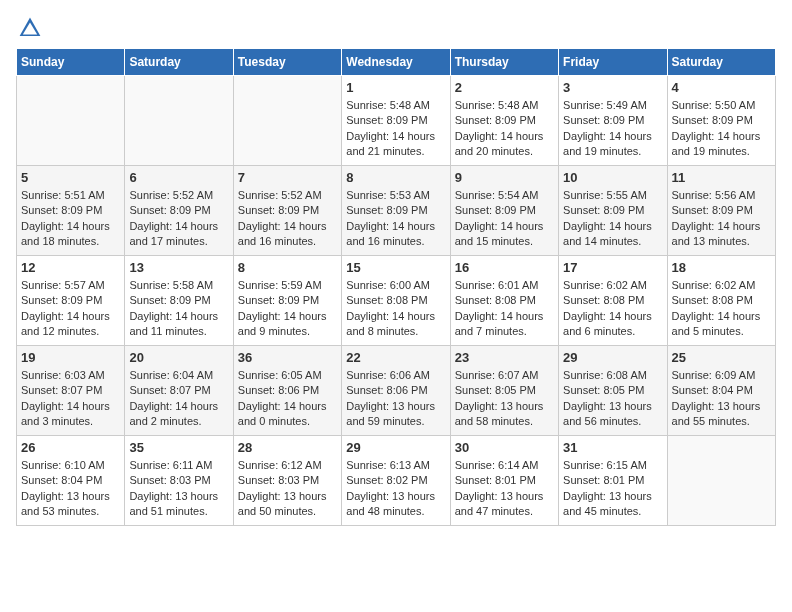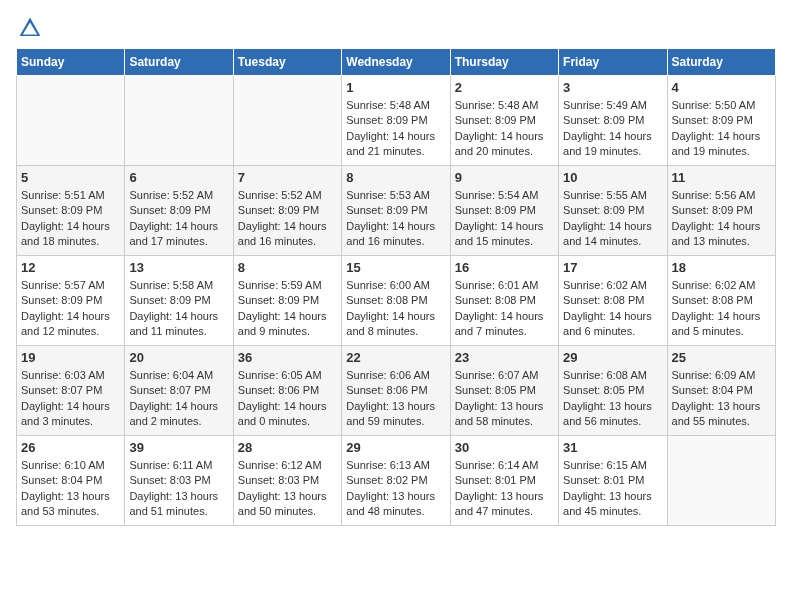--- a/index.html
+++ b/index.html
@@ -227,21 +227,21 @@
           <span class="day-number">25</span>
           <div class="day-info">Sunrise: 6:09 AM<br>Sunset: 8:04 PM<br>Daylight: 13 hours<br>and 55 minutes.</div>
         </td>
       </tr>
       <tr>
         <td>
           <span class="day-number">26</span>
           <div class="day-info">Sunrise: 6:10 AM<br>Sunset: 8:04 PM<br>Daylight: 13 hours<br>and 53 minutes.</div>
         </td>
         <td>
-          <span class="day-number">39</span>
+          <span class="day-number">35</span>
           <div class="day-info">Sunrise: 6:11 AM<br>Sunset: 8:03 PM<br>Daylight: 13 hours<br>and 51 minutes.</div>
         </td>
         <td>
           <span class="day-number">28</span>
           <div class="day-info">Sunrise: 6:12 AM<br>Sunset: 8:03 PM<br>Daylight: 13 hours<br>and 50 minutes.</div>
         </td>
         <td>
           <span class="day-number">29</span>
           <div class="day-info">Sunrise: 6:13 AM<br>Sunset: 8:02 PM<br>Daylight: 13 hours<br>and 48 minutes.</div>
         </td>

